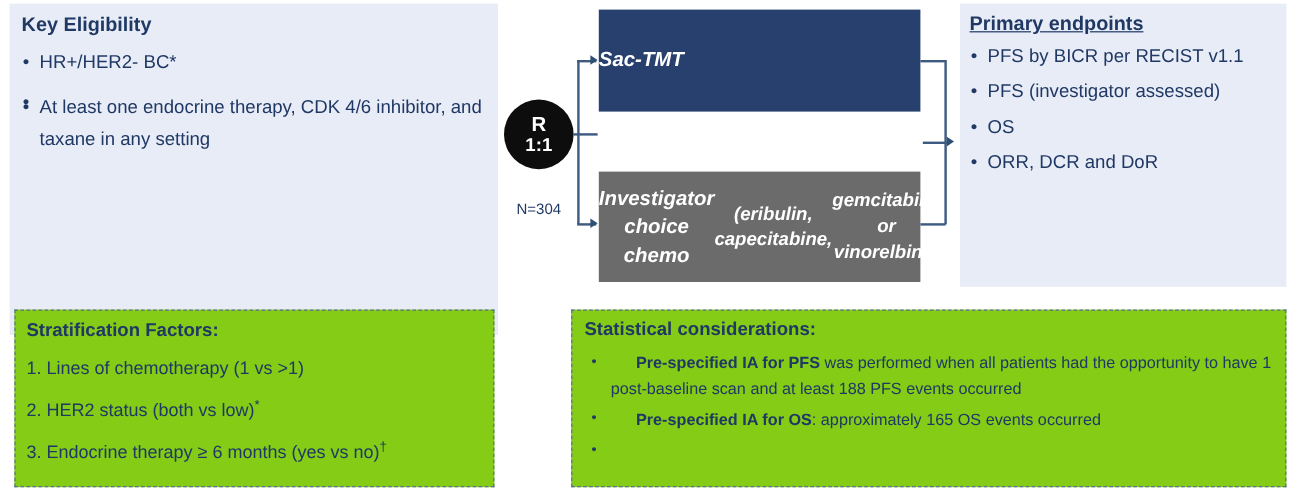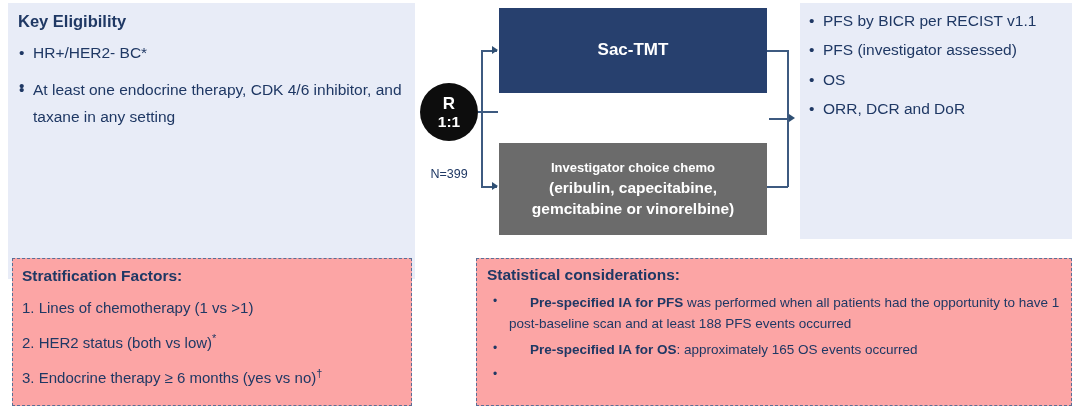--- a/index.html
+++ b/index.html
@@ -76,43 +76,44 @@
   #endpoints-panel ul.bullets > li { margin-bottom: 10px; }
 
   
   .arm-box {
     position: absolute;
     box-sizing: border-box;
     color: #ffffff;
     font-weight: bold;
     text-align: center;
     display: flex;
-    flex-direction: column;
+    flex-direction: row;
     align-items: center;
-    justify-content: center;
+    justify-content: space-between;
+    font-style: italic;
   }
   #arm-experimental {
     left: 499px;
     top: 8px;
     width: 268px;
     height: 85px;
     background: #27406e;
     font-size: 17px;
     line-height: 1.45;
   }
   #arm-control {
     left: 499px;
     top: 143px;
     width: 268px;
     height: 92px;
     background: #6b6b6b;
     font-size: 15.5px;
     line-height: 1.38;
   }
-  #arm-control .arm-title { font-size: 13px; }
+  #arm-control .arm-title { font-size: 17px; }
 
   
   #randomization-node {
     position: absolute;
     left: 420px;
     top: 83px;
     width: 58px;
     height: 58px;
     border-radius: 50%;
     background: #0d0d0d;
@@ -151,21 +152,21 @@
     border-top: 4px solid transparent;
     border-bottom: 4px solid transparent;
     border-left: 6px solid #2f4f73;
   }
 
   
   .dashed-box {
     position: absolute;
     box-sizing: border-box;
     border: 1.4px dashed #5a6f96;
-    background: #fca5a5;
+    background: #84cc16;
   }
   .dashed-box .box-heading {
     font-weight: bold;
     font-size: 15.5px;
     color: #1f3864;
   }
 
   #stratification-box {
     left: 12px;
     top: 258px;
@@ -233,21 +234,21 @@
       <span class="dot">•</span>
       <span>At least one endocrine therapy, CDK 4/6 inhibitor, and taxane in any setting</span>
     </li>
   </ul>
 </div>
 
 <div id="randomization-node">
   <span class="r-letter">R</span>
   <span>1:1</span>
 </div>
-<div id="randomization-n">N=399</div>
+<div id="randomization-n">N=304</div>
 
 <div class="conn conn-h" style="left:478px; top:111px; width:20px;"></div>
 <div class="conn conn-v" style="left:481px; top:50px; height:137px;"></div>
 <div class="conn conn-h" style="left:481px; top:50px; width:16px;"></div>
 <div class="arrowhead" style="left:492px; top:46px;"></div>
 <div class="conn conn-h" style="left:481px; top:186px; width:16px;"></div>
 <div class="arrowhead" style="left:492px; top:182px;"></div>
 
 <div class="arm-box" id="arm-experimental">
   <span>Sac-TMT</span>
@@ -259,20 +260,21 @@
   <span>gemcitabine or vinorelbine)</span>
 </div>
 
 <div class="conn conn-h" style="left:767px; top:50px; width:21px;"></div>
 <div class="conn conn-h" style="left:767px; top:186px; width:21px;"></div>
 <div class="conn conn-v" style="left:787px; top:50px; height:137px;"></div>
 <div class="conn conn-h" style="left:769px; top:118px; width:20px;"></div>
 <div class="arrowhead" style="left:789px; top:114px;"></div>
 
 <div class="panel" id="endpoints-panel">
+  <div class="panel-heading underline">Primary endpoints</div>
   <ul class="bullets">
     <li>
       <span class="dot">•</span>
       <span>PFS by BICR per RECIST v1.1</span>
     </li>
   </ul>
   <ul class="bullets">
     <li>
       <span class="dot">•</span>
       <span>PFS (investigator assessed)</span>

